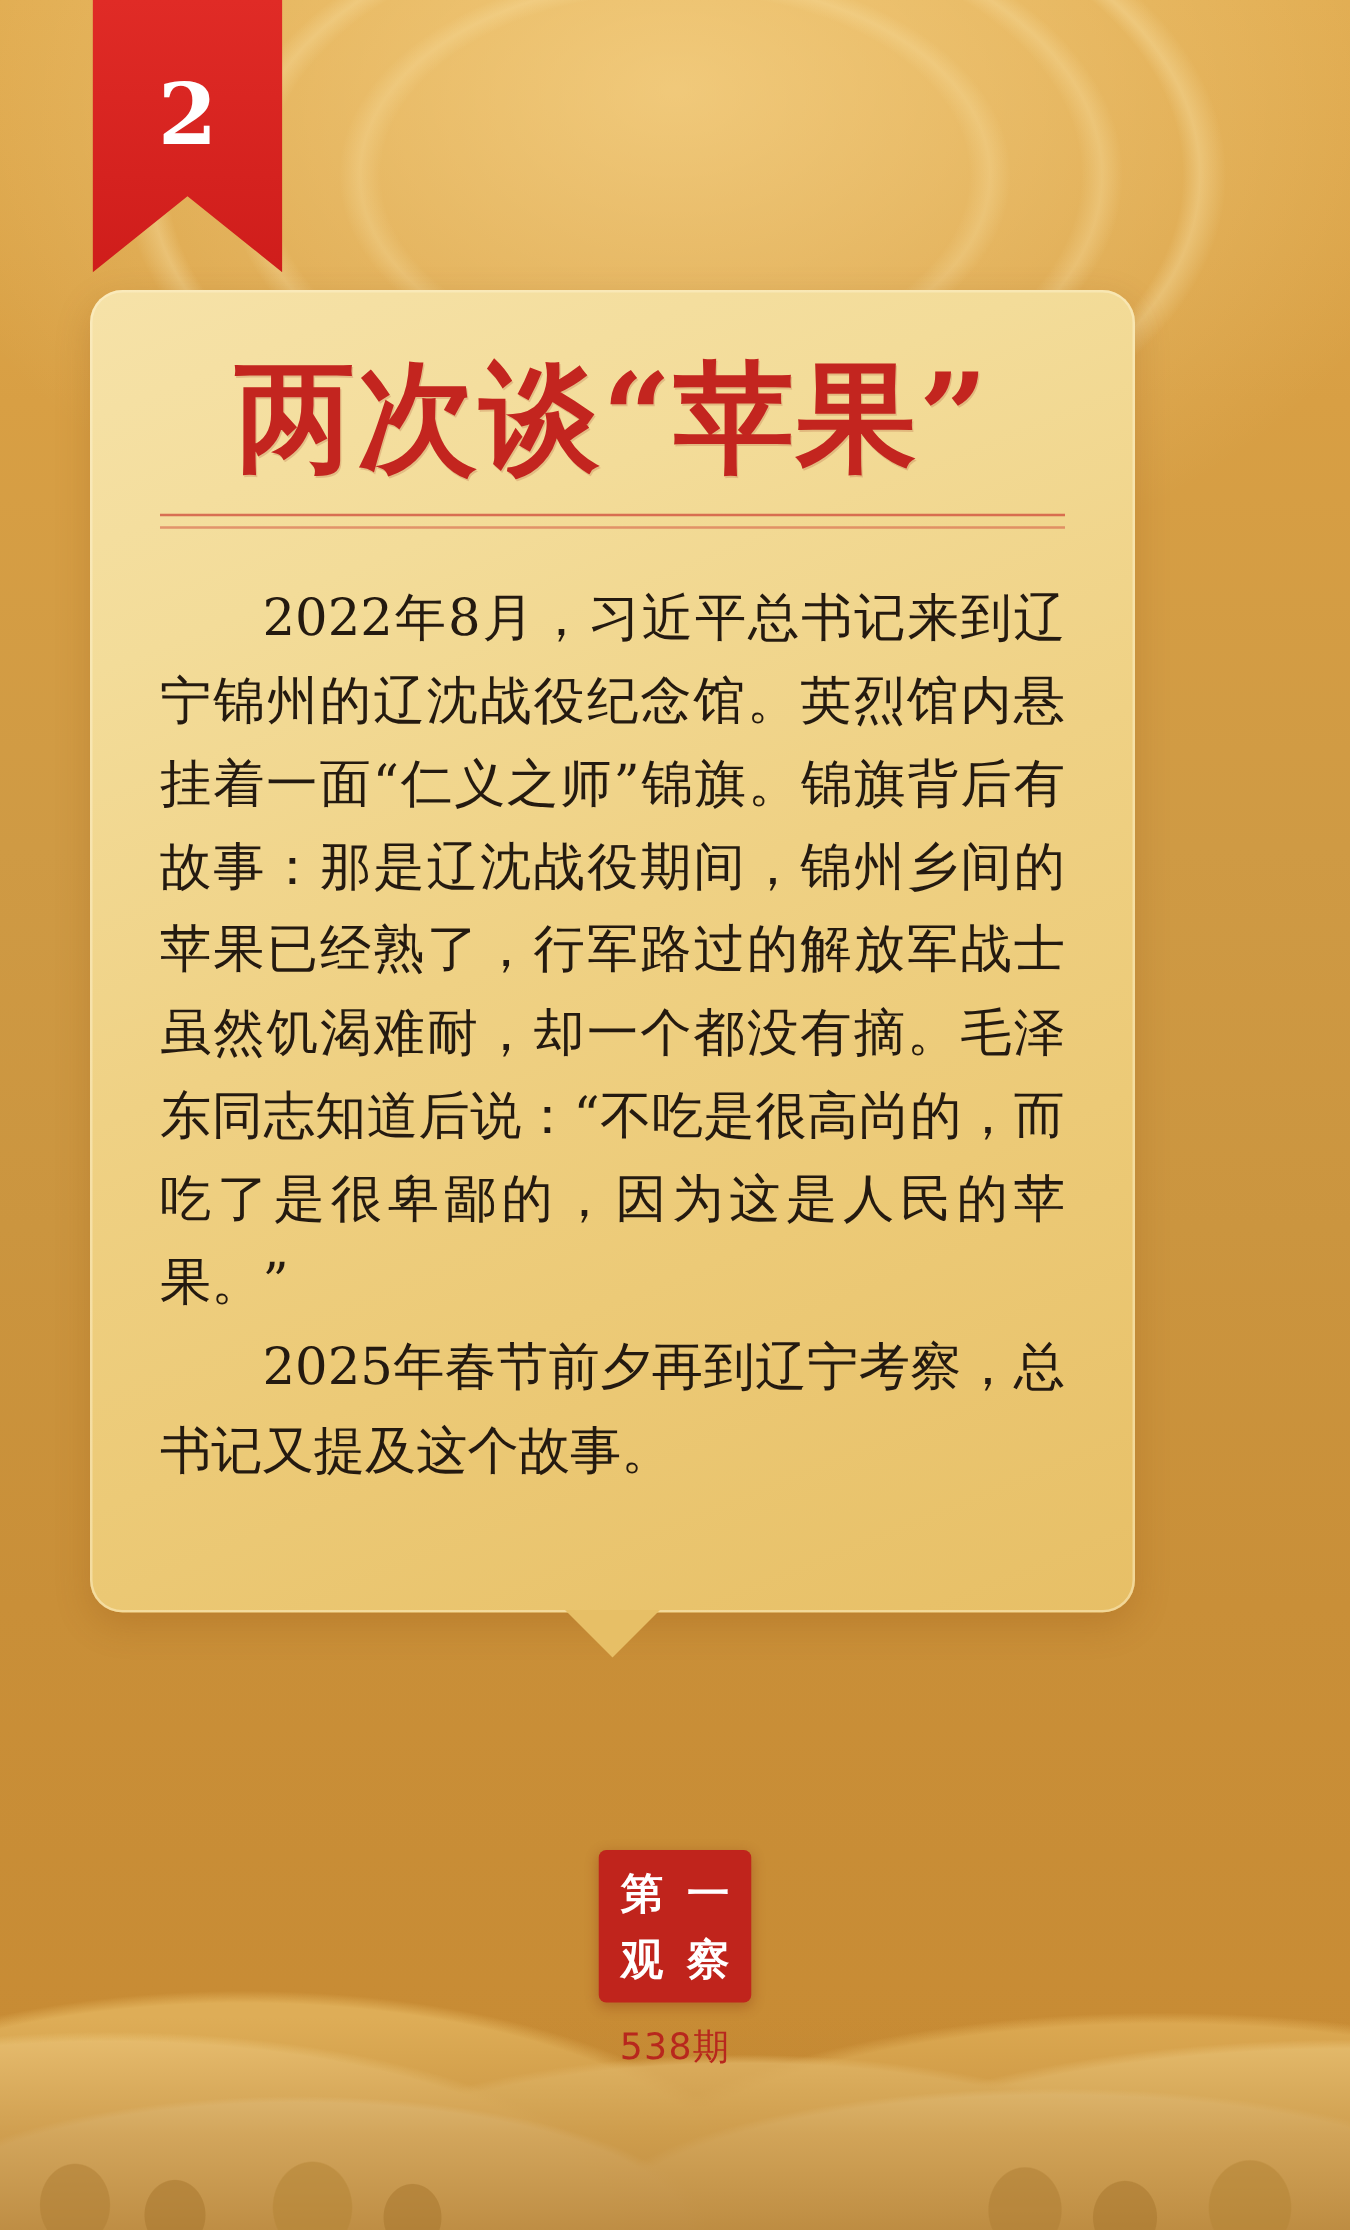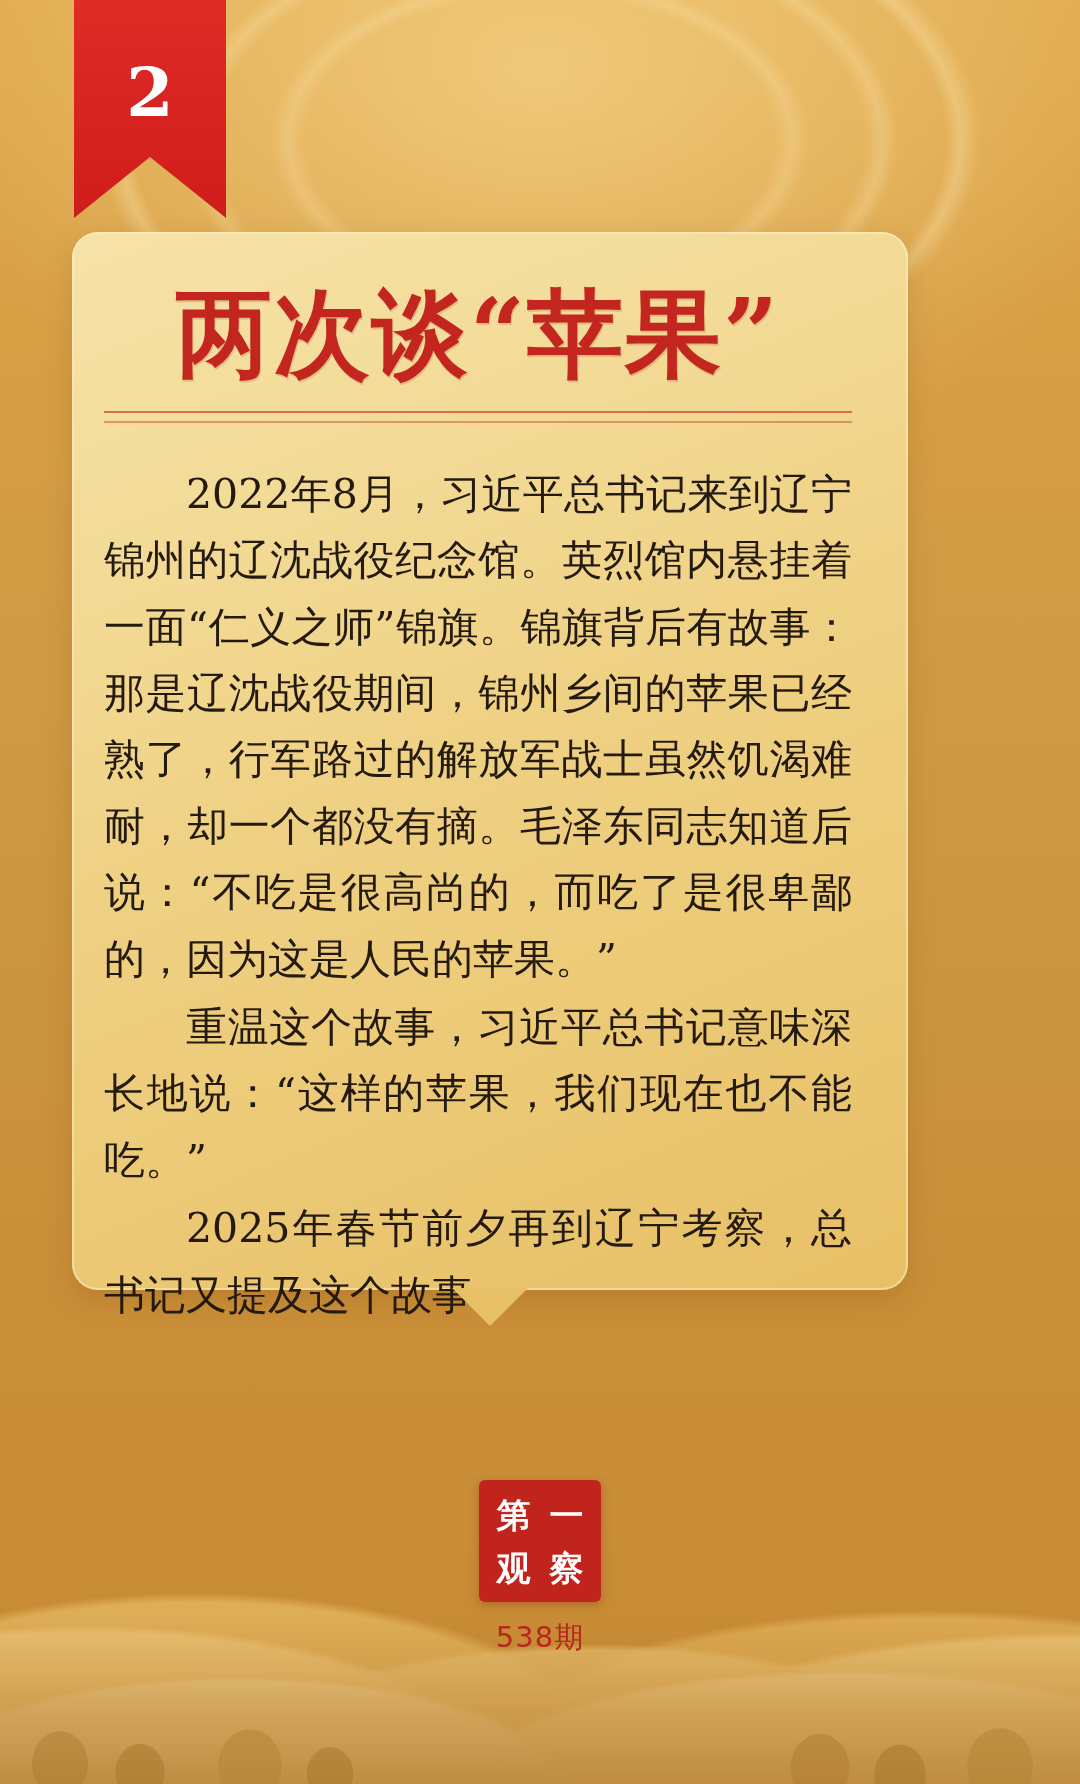--- a/index.html
+++ b/index.html
@@ -80,21 +80,21 @@
     margin-top:58px; letter-spacing:0;
   }
 
   
   .card {
     position:absolute; left:72px; top:232px;
     width:836px; height:1058px;
     border-radius:26px;
     background:linear-gradient(158deg, #f6e2a8 0%, #f3dc99 22%, #efd184 48%, #ecca77 70%, #e7bf66 100%);
     box-shadow:0 10px 28px rgba(130,70,15,.22), inset 0 0 0 2px rgba(255,245,210,.45);
-    padding:52px 56px 40px 32px;
+    padding:52px 56px 40px 56px;
   }
   .card::after{
     content:""; position:absolute; left:50%; transform:translateX(-50%);
     bottom:-36px; width:0; height:0;
     border-left:38px solid transparent; border-right:38px solid transparent;
     border-top:38px solid #e7bf66;
   }
 
   .title {
     text-align:center;
@@ -163,21 +163,20 @@
 </div>
 
 <div class="card">
   <div class="title">两次谈“苹果”</div>
   <div class="rule-wrap">
     <div class="rule"></div>
     <div class="rule"></div>
   </div>
   <div class="body-text">
     <p>2022年8月，习近平总书记来到辽宁锦州的辽沈战役纪念馆。英烈馆内悬挂着一面“仁义之师”锦旗。锦旗背后有故事：那是辽沈战役期间，锦州乡间的苹果已经熟了，行军路过的解放军战士虽然饥渴难耐，却一个都没有摘。毛泽东同志知道后说：“不吃是很高尚的，而吃了是很卑鄙的，因为这是人民的苹果。”</p>
-    <p>重温这个故事，习近平总书记意味深长地说：“这样的苹果，我们现在也不能吃。”</p>
     <p>2025年春节前夕再到辽宁考察，总书记又提及这个故事。</p>
   </div>
 </div>
 
 <div class="seal-wrap">
   <div class="seal">
     <span>第</span>
     <span>一</span>
     <span>观</span>
     <span>察</span>

